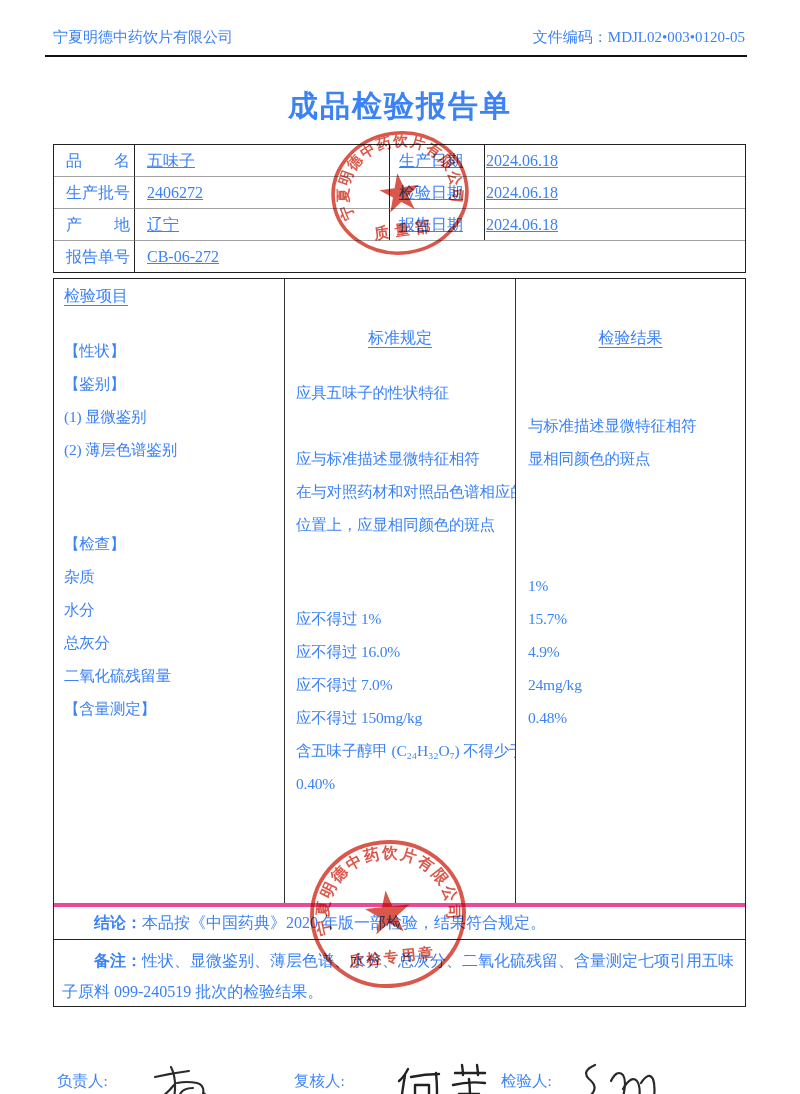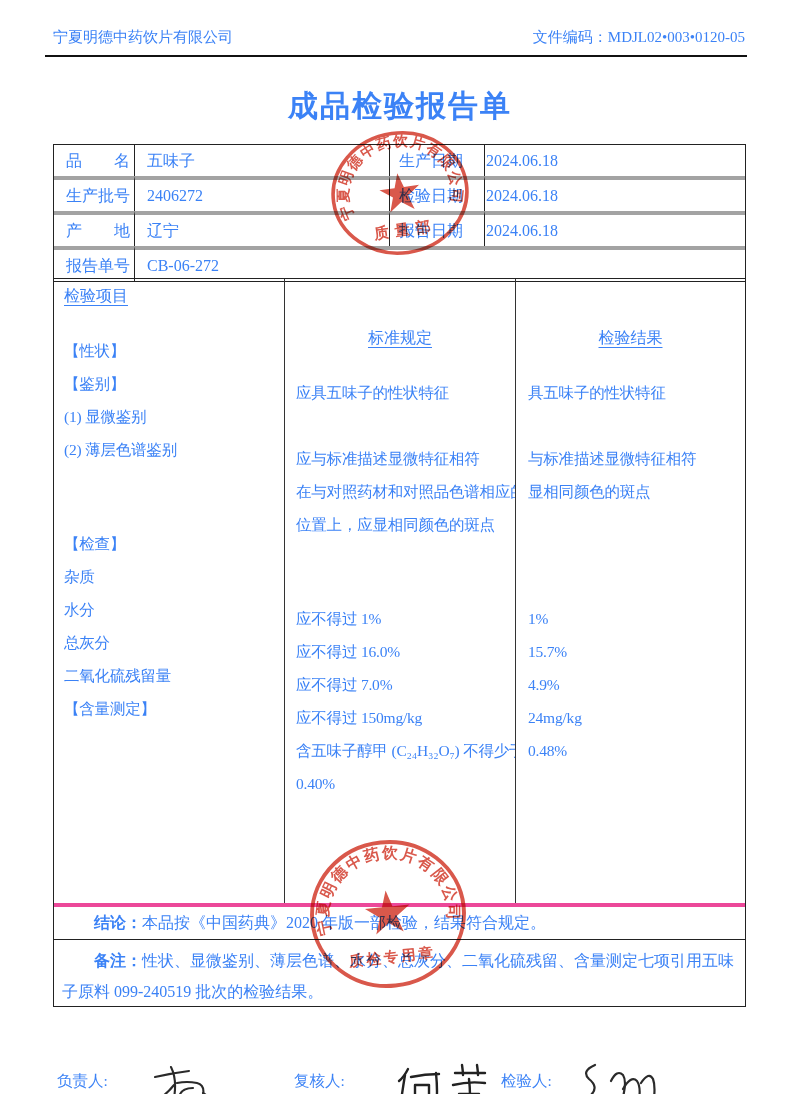--- a/index.html
+++ b/index.html
@@ -10,23 +10,23 @@
   .doc-header{position:absolute;left:53px;top:28px;width:692px;display:flex;
               justify-content:space-between;font-size:15px;}
   .header-rule{position:absolute;left:45px;top:55px;width:702px;height:2px;background:#111;}
 
   .title{position:absolute;left:0;top:86px;width:800px;text-align:center;
          font-size:30px;font-weight:bold;letter-spacing:2px;}
 
   
   .info-table{position:absolute;left:53px;top:144px;width:691px;border:1px solid #222;
               display:grid;grid-template-columns:80px 255px 95px 261px;font-size:16px;}
-  .info-table .cell{height:31px;line-height:31px;border-top:4px solid #a3a3a3;white-space:nowrap;overflow:hidden;}
+  .info-table .cell{height:31px;line-height:31px;border-top:1px solid #a3a3a3;white-space:nowrap;overflow:hidden;}
   .info-table .r1{border-top:none;}
-  .info-table .bl{border-left:1px solid #222;}
+  .info-table .bl{border-left:1px solid #222;text-decoration:underline;}
   .info-table .lab{padding-left:12px;}
   .info-table .val{padding-left:12px;}
   .info-table .lab2{padding-left:9px;}
   .info-table .val2{padding-left:1px;}
   .info-table .span3{grid-column:2 / 5;}
 
   
   .main-block{position:absolute;left:53px;top:278px;width:691px;border:1px solid #222;}
   .inspection{display:grid;grid-template-columns:230px 231px 1fr;height:624px;border-bottom:4px solid #ec4899;}
   .ins-col{overflow:hidden;}
@@ -119,21 +119,20 @@
           <div class="ins-line">应不得过 1%</div>
           <div class="ins-line">应不得过 16.0%</div>
           <div class="ins-line">应不得过 7.0%</div>
           <div class="ins-line">应不得过 150mg/kg</div>
           <div class="ins-line">含五味子醇甲 (C₂₄H₃₂O₇) 不得少于</div>
           <div class="ins-line">0.40%</div>
         </div>
       <div class="ins-col c3">
         <div class="col-head"><span class="u">检验结果</span></div>
       <div class="ins-gap" style="height: 22px;"></div>
-          <div class="ins-line">具五味子的性状特征</div>
           <div class="ins-line"></div>
           <div class="ins-line">与标准描述显微特征相符</div>
           <div class="ins-line">显相同颜色的斑点</div>
           <div class="ins-line"></div>
           <div class="ins-gap" style="height: 28px;"></div>
           <div class="ins-line"></div>
           <div class="ins-line">1%</div>
           <div class="ins-line">15.7%</div>
           <div class="ins-line">4.9%</div>
           <div class="ins-line">24mg/kg</div>

